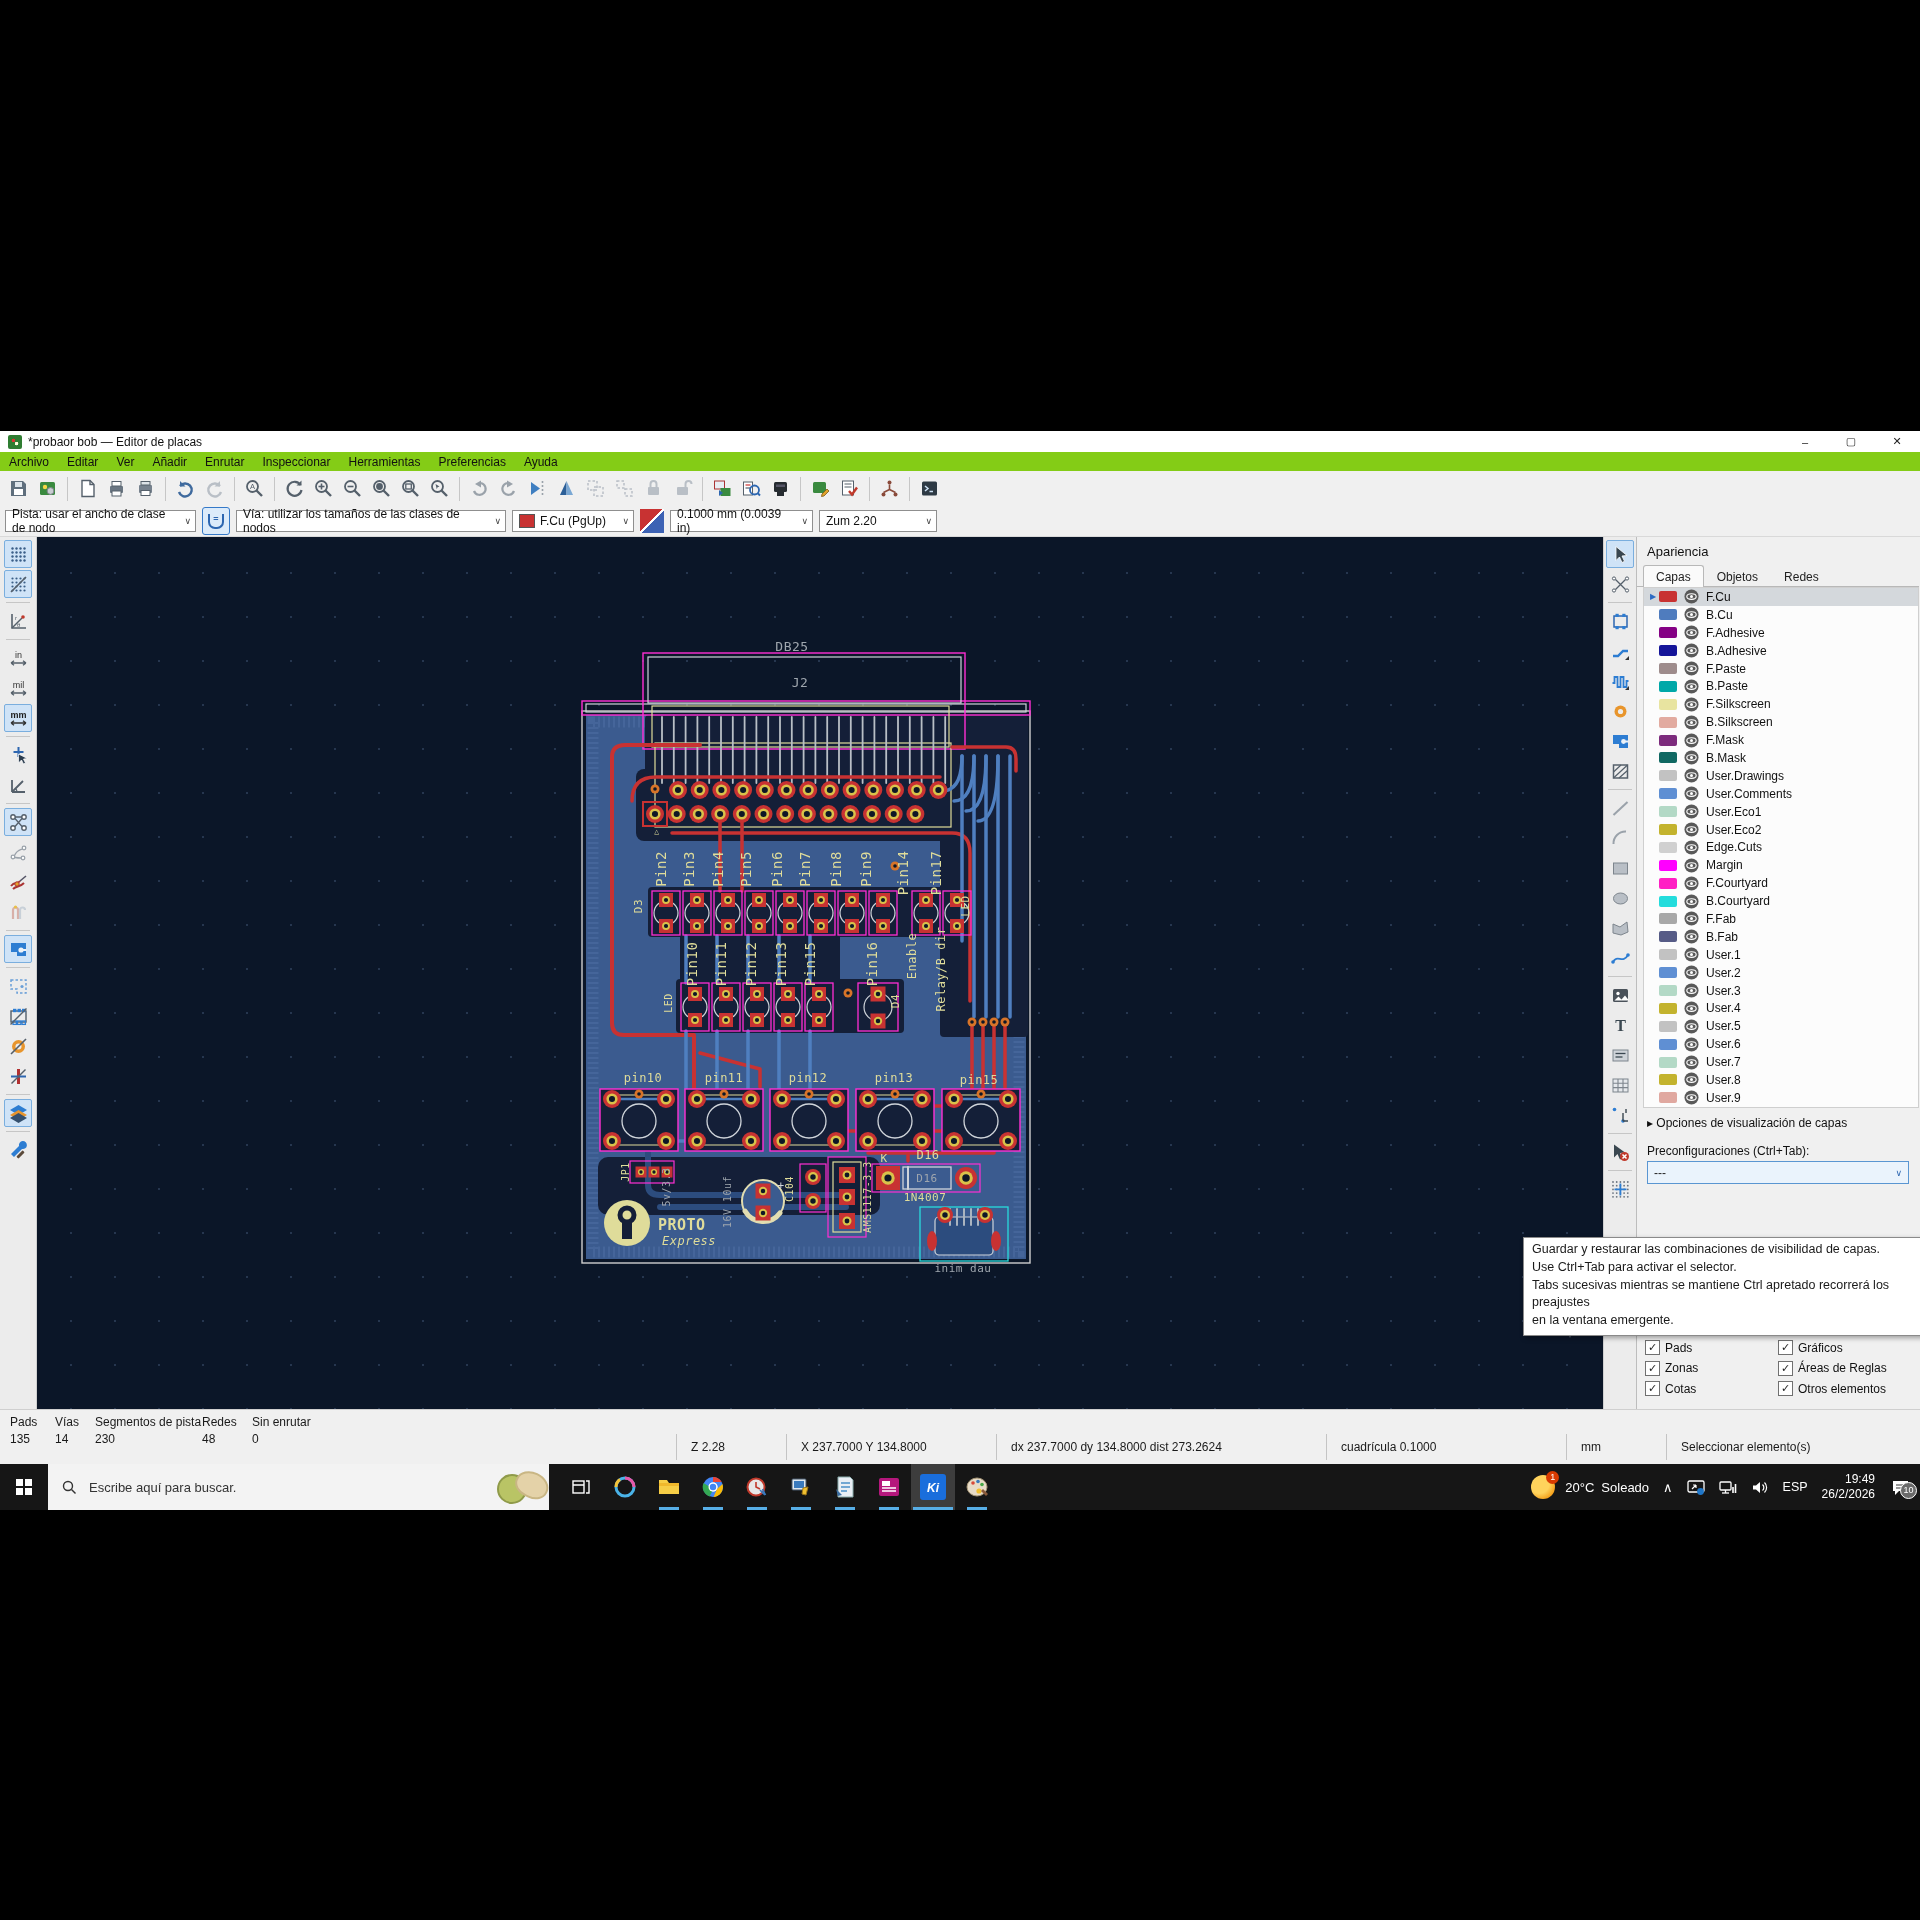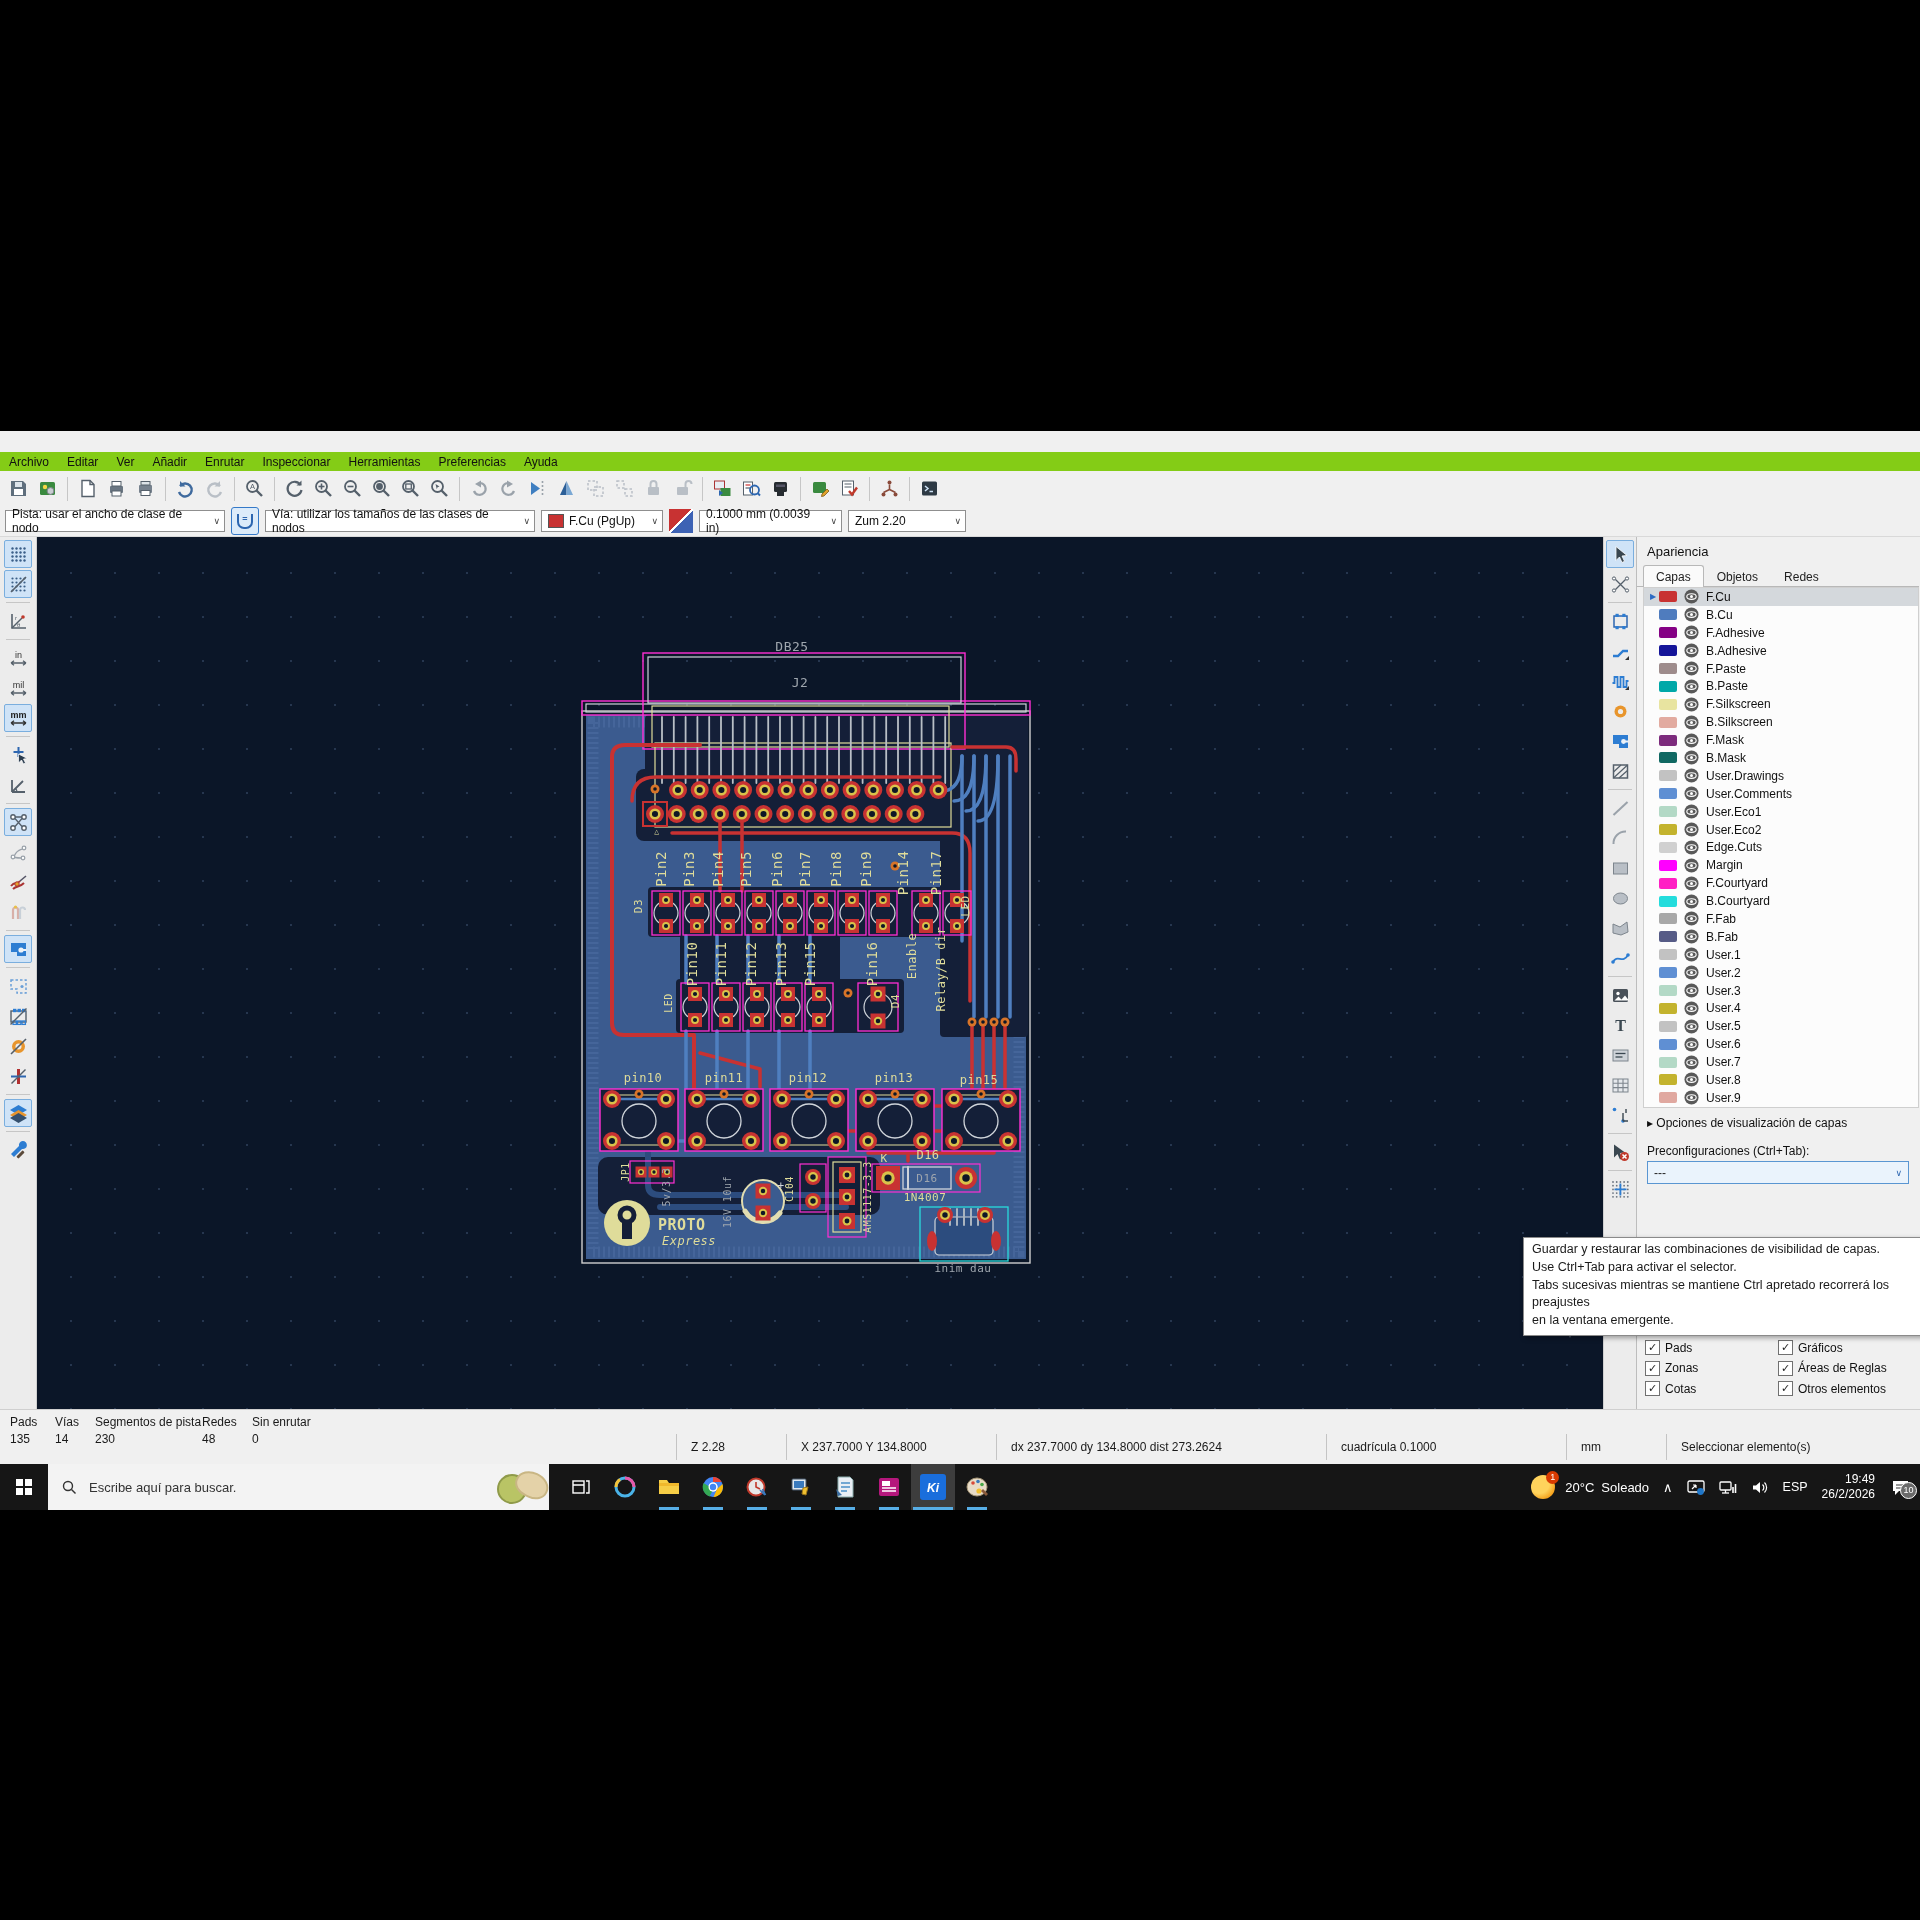--- a/index.html
+++ b/index.html
@@ -105,20 +105,29 @@
   .tray-item{display:flex;align-items:center;margin-left:14px;}
   #clock{text-align:right;font-size:12px;line-height:1.25;margin-left:14px;}
   .badge{background:#d83b01;color:#fff;border-radius:50%;font-size:9px;width:13px;height:13px;
      line-height:13px;text-align:center;position:absolute;right:-4px;top:-4px;}
   svg{display:block;}
 </style>
 </head>
 <body>
 
 <div id="app">
+  <div id="titlebar">
+    <span id="title-icon"></span>
+    <span>*probaor bob — Editor de placas</span>
+    <div class="wbtns">
+      <span class="wbtn">–</span>
+      <span class="wbtn">▢</span>
+      <span class="wbtn">✕</span>
+    </div>
+  </div>
   <div id="menubar">
       <div class="menu-item">Archivo</div>
       <div class="menu-item">Editar</div>
       <div class="menu-item">Ver</div>
       <div class="menu-item">Añadir</div>
       <div class="menu-item">Enrutar</div>
       <div class="menu-item">Inspeccionar</div>
       <div class="menu-item">Herramientas</div>
       <div class="menu-item">Preferencias</div>
       <div class="menu-item">Ayuda</div>
@@ -324,21 +333,21 @@
       <div class="tsep"></div>
       <div class="tbtn">
         <svg width="21" height="21" viewBox="0 0 21 21">
           <rect x="3" y="3.5" width="15" height="14" rx="1.5" fill="#2e3a44"></rect>
           <path d="M6 8 l3 2.5 -3 2.5" fill="none" stroke="#cfe3f7" stroke-width="1.5"></path>
           <line x1="10.5" y1="13.5" x2="14" y2="13.5" stroke="#cfe3f7" stroke-width="1.5"></line>
         </svg>
       </div>
     </div>
   <div id="toolbar2">
-    <div class="combo" style="width:220px">
+    <div class="combo" style="width:191px">
       <span>Pista: usar el ancho de clase de nodo</span>
         <span class="chev">∨</span>
       </div>
     <div class="tool-toggle">
         <span>=</span>
       </div>
     <div class="combo" style="width:270px">
       <span>Vía: utilizar los tamaños de las clases de nodos</span>
         <span class="chev">∨</span>
       </div>

